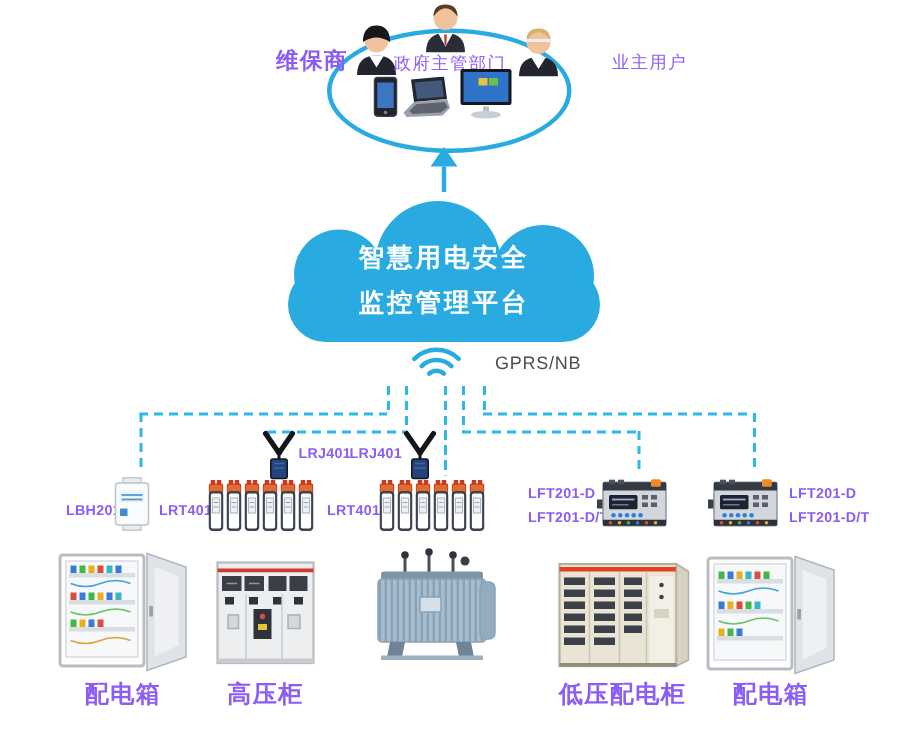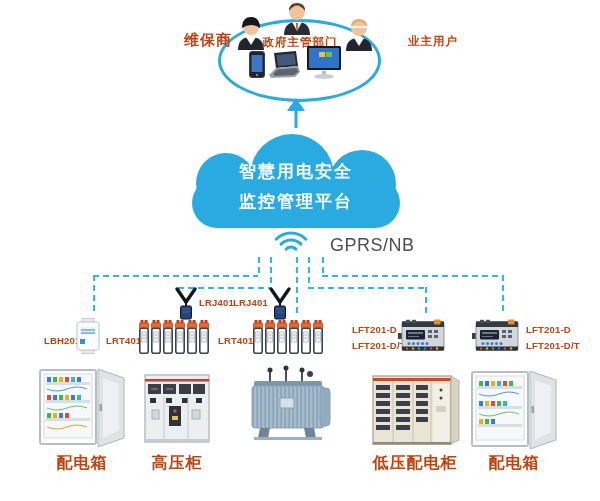--- a/index.html
+++ b/index.html
@@ -1,27 +1,27 @@
 <!DOCTYPE html>
 <html><head>
 <meta charset="utf-8">
 <style>
   html,body{margin:0;padding:0;background:#fff;}
   #canvas{position:relative;width:600px;height:501px;background:#fff;overflow:hidden;
           font-family:"Liberation Sans",sans-serif;}
   .abs{position:absolute;}
-  .blue{color:#c2410c;}
+  .blue{color:#8b5cf6;}
   .lbl-top-lg{font-size:15px;font-weight:bold;letter-spacing:1px;}
-  .lbl-top-sm{font-size:11.5px;font-weight:bold;letter-spacing:1px;}
+  .lbl-top-sm{font-size:11.5px;font-weight:normal;letter-spacing:1px;}
   .ellipse{width:157px;height:77px;border:3px solid #29abe2;border-radius:50%;}
   .cloud-bump{background:#29abe2;border-radius:50%;}
   .cloud-base{background:#29abe2;border-radius:25px;}
   .cloud-text{width:208px;text-align:center;color:#fff;font-size:17px;font-weight:bold;
               letter-spacing:2px;}
-  .gprs{font-size:18px;color:#4d4d4d;letter-spacing:.5px;}
+  .gprs{font-size:12px;color:#4d4d4d;letter-spacing:.5px;}
   .dash-h{height:2px;background:repeating-linear-gradient(90deg,#2db7ea 0 6px,transparent 6px 10px);}
   .dash-v{width:2px;background:repeating-linear-gradient(180deg,#2db7ea 0 6px,transparent 6px 10px);}
   .dev-lbl{font-size:9.5px;font-weight:600;letter-spacing:.2px;white-space:nowrap;}
   .eq-lbl{font-size:16px;font-weight:bold;text-align:center;letter-spacing:1px;}
   .row{display:flex;gap:2px;}
   svg{display:block;}
 </style>
 </head>
 <body>
 

